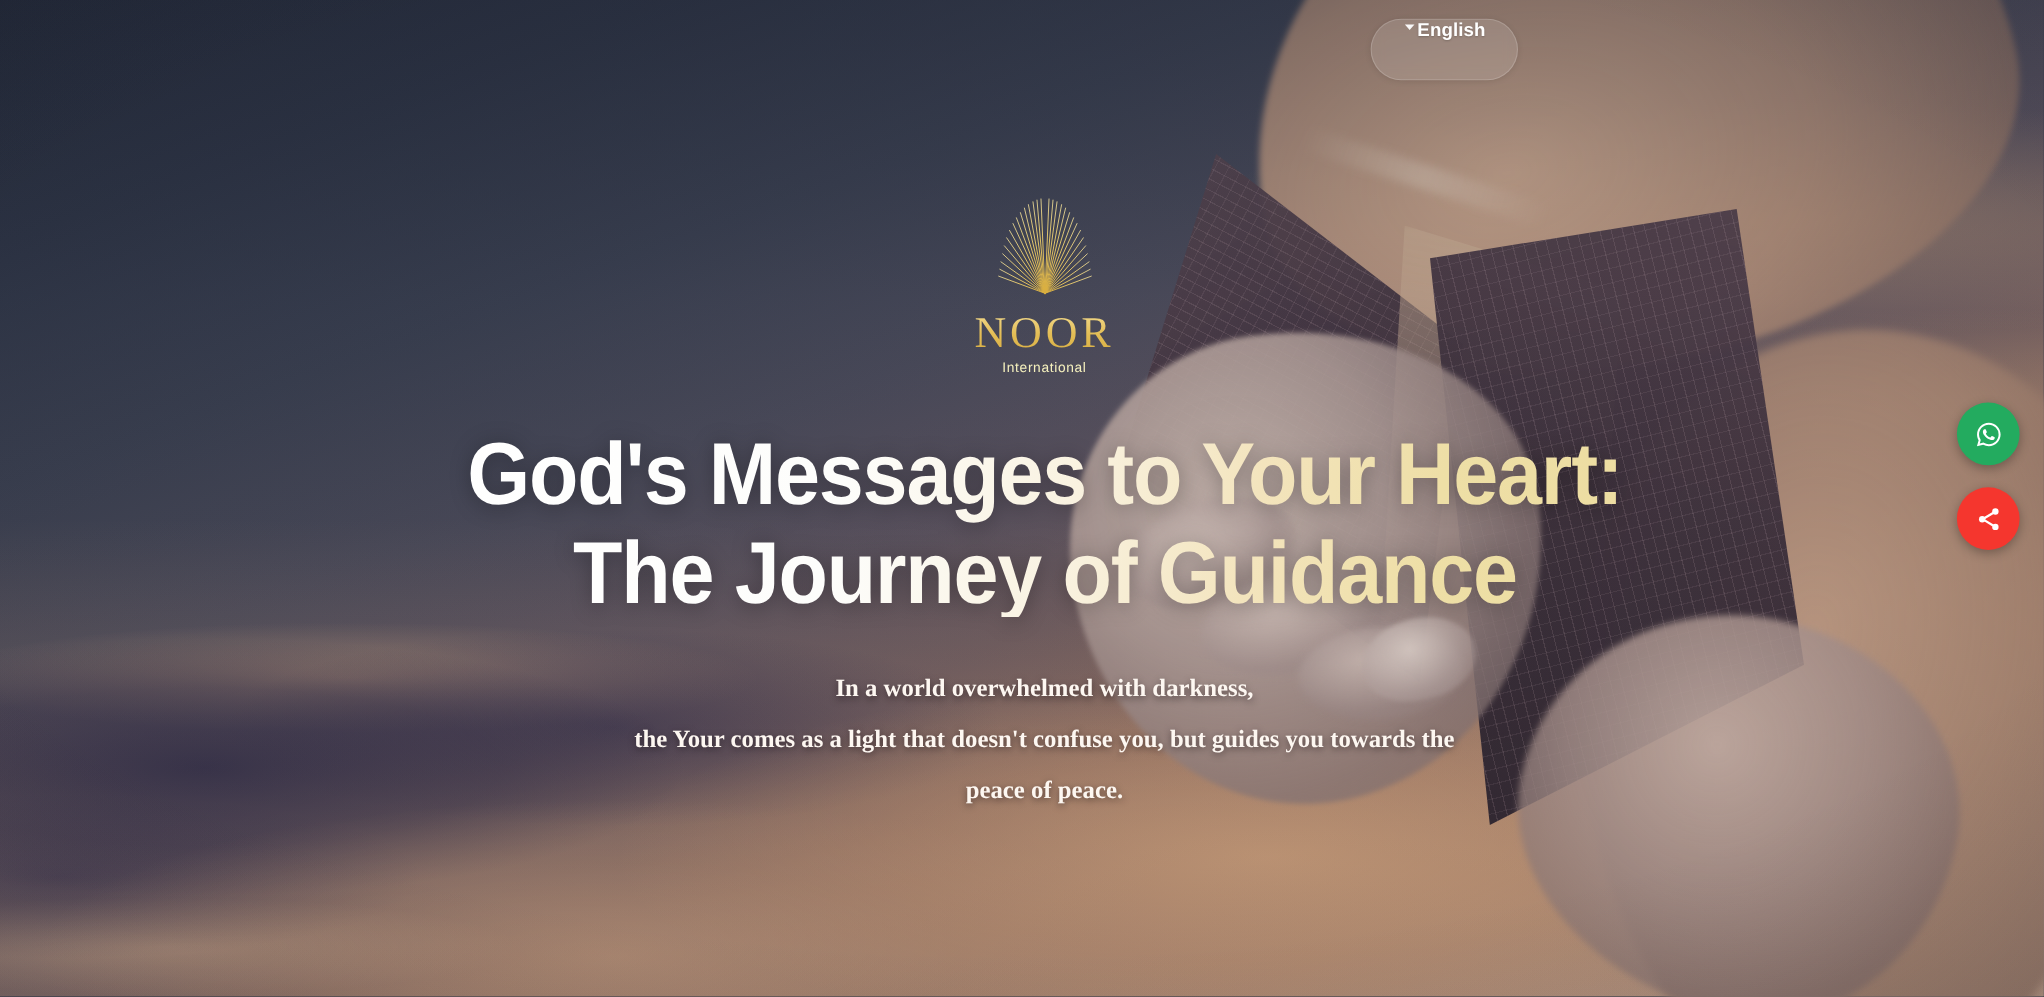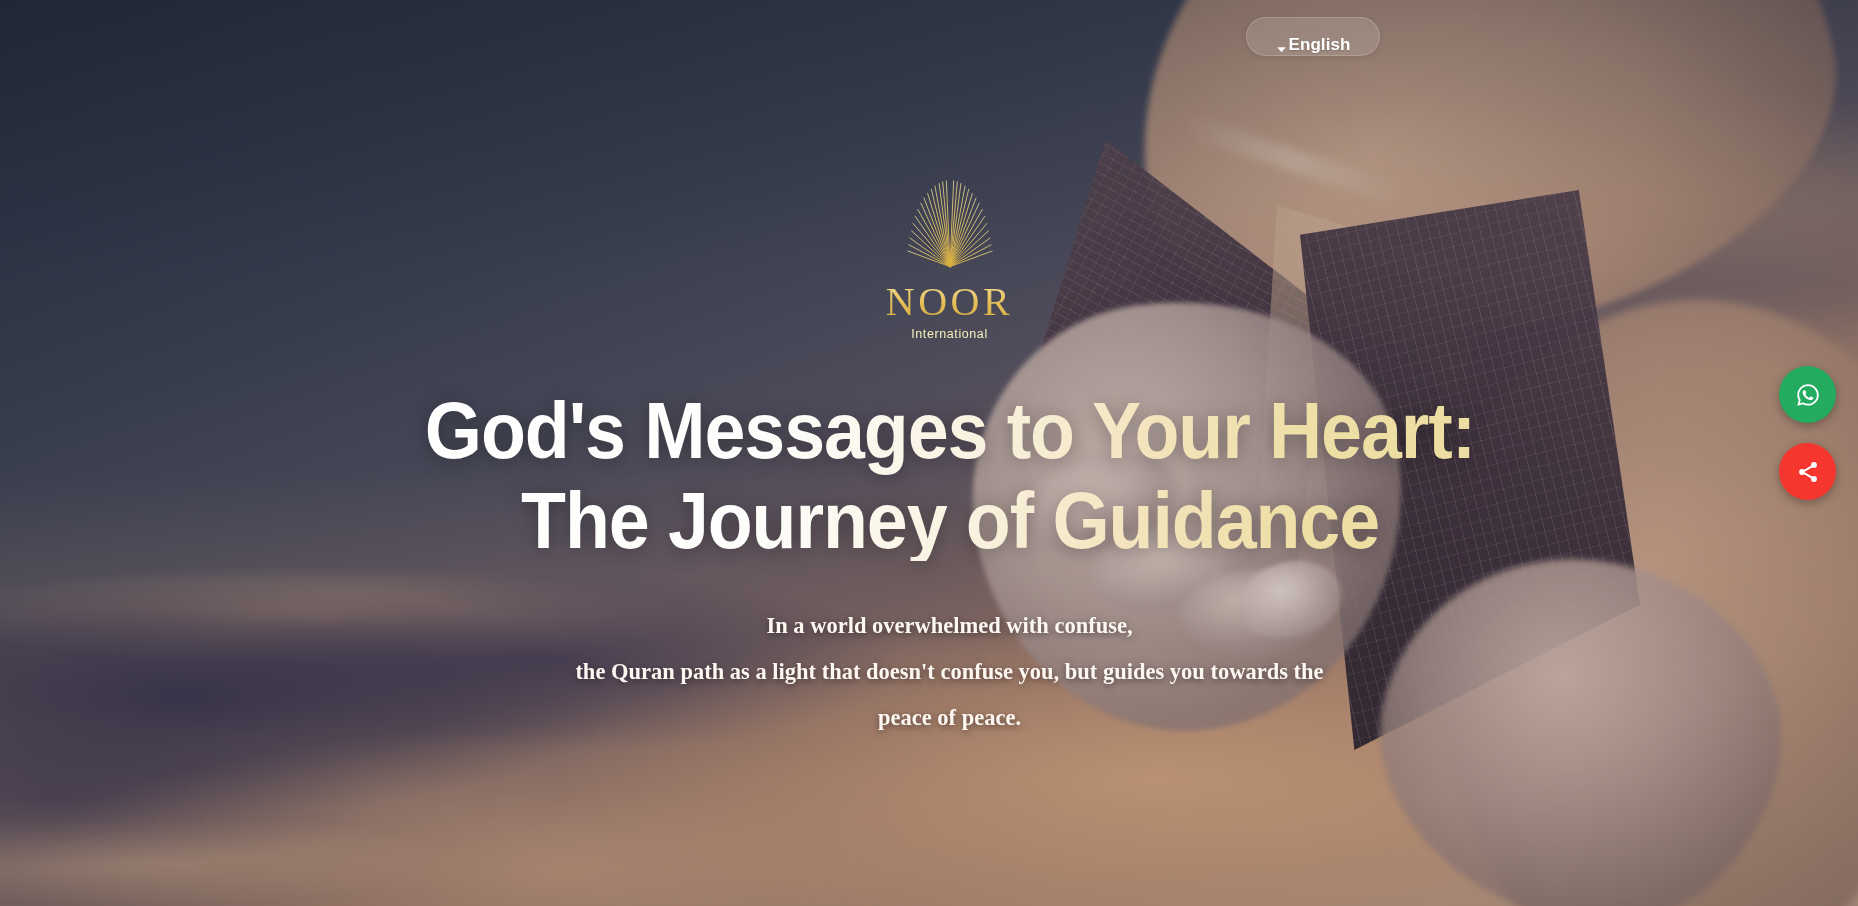--- a/index.html
+++ b/index.html
@@ -183,22 +183,22 @@
       linear-gradient(to bottom, rgba(28,32,46,.28) 0%, rgba(30,32,46,.10) 30%, rgba(40,34,40,.12) 60%, rgba(46,38,40,.18) 100%);
   }
   .bg-vignette {
     background:radial-gradient(ellipse 130% 120% at 50% 45%, rgba(0,0,0,0) 42%, rgba(16,14,22,.28) 100%);
   }
 
   
   .lang-btn {
     position:absolute;
     right:478px; top:17px;
-    width:134px; height:39px;
-    display:flex; align-items:flex-end; justify-content:center; 
+    width:134px; height:56px;
+    display:flex; align-items:flex-start; justify-content:center; 
     border-radius:999px;
     background:rgba(255,255,255,.13);
     border:1px solid rgba(255,255,255,.17);
     backdrop-filter:blur(6px);
     cursor:pointer;
     box-shadow:0 1px 6px rgba(0,0,0,.10);
   }
   .lang-caret { display:block; width:13px; height:13px; opacity:.95; }
   .lang-label {
     color:#ffffff;
@@ -373,22 +373,22 @@
       <span class="logo-word">NOOR</span>
       <span class="logo-sub">International</span>
     </div>
 
     <h1 class="headline">
       <span class="hl-line hl-line1">God's Messages to Your Heart:</span>
       <span class="hl-line hl-line2">The Journey of Guidance</span>
     </h1>
 
     <p class="subtitle">
-      <span>In a world overwhelmed with confuse,</span>
-      <span>the Quran path as a light that doesn't confuse you, but guides you towards the</span>
+      <span>In a world overwhelmed with darkness,</span>
+      <span>the Your comes as a light that doesn't confuse you, but guides you towards the</span>
       <span>peace of peace.</span>
     </p>
 
   </div>
 
   <div class="fab fab-whatsapp">
     <span>
       <svg viewBox="0 0 32 32" width="30" height="30" aria-hidden="true">
         <path fill="#ffffff" d="M16.02 4.5c-6.3 0-11.42 5.12-11.42 11.42 0 2.02.53 3.98 1.54 5.71L4.5 27.5l6.04-1.58a11.38 11.38 0 0 0 5.48 1.4h.01c6.3 0 11.42-5.12 11.42-11.42S22.32 4.5 16.02 4.5zm0 20.9h-.01a9.47 9.47 0 0 1-4.83-1.32l-.35-.21-3.59.94.96-3.5-.23-.36a9.43 9.43 0 0 1-1.45-5.03c0-5.23 4.26-9.49 9.5-9.49 2.54 0 4.92.99 6.71 2.79a9.42 9.42 0 0 1 2.78 6.71c0 5.24-4.26 9.47-9.49 9.47z"></path>
         <path fill="#ffffff" d="M21.23 18.4c-.28-.14-1.69-.83-1.95-.93-.26-.1-.45-.14-.64.14-.19.28-.73.93-.9 1.12-.17.19-.33.21-.61.07-.28-.14-1.2-.44-2.29-1.41-.85-.75-1.42-1.69-1.59-1.97-.16-.28-.02-.43.12-.57.13-.13.28-.33.42-.5.14-.17.19-.28.28-.47.09-.19.05-.35-.02-.5-.07-.14-.63-1.52-.87-2.08-.23-.55-.46-.47-.63-.48l-.54-.01c-.19 0-.5.07-.75.35-.26.28-.99.96-.99 2.35s1.01 2.72 1.15 2.91c.14.19 1.99 3.04 4.82 4.26.67.29 1.2.46 1.61.59.68.21 1.29.18 1.78.11.54-.08 1.69-.69 1.93-1.36.24-.67.24-1.24.17-1.36-.07-.12-.26-.19-.54-.33z"></path>

